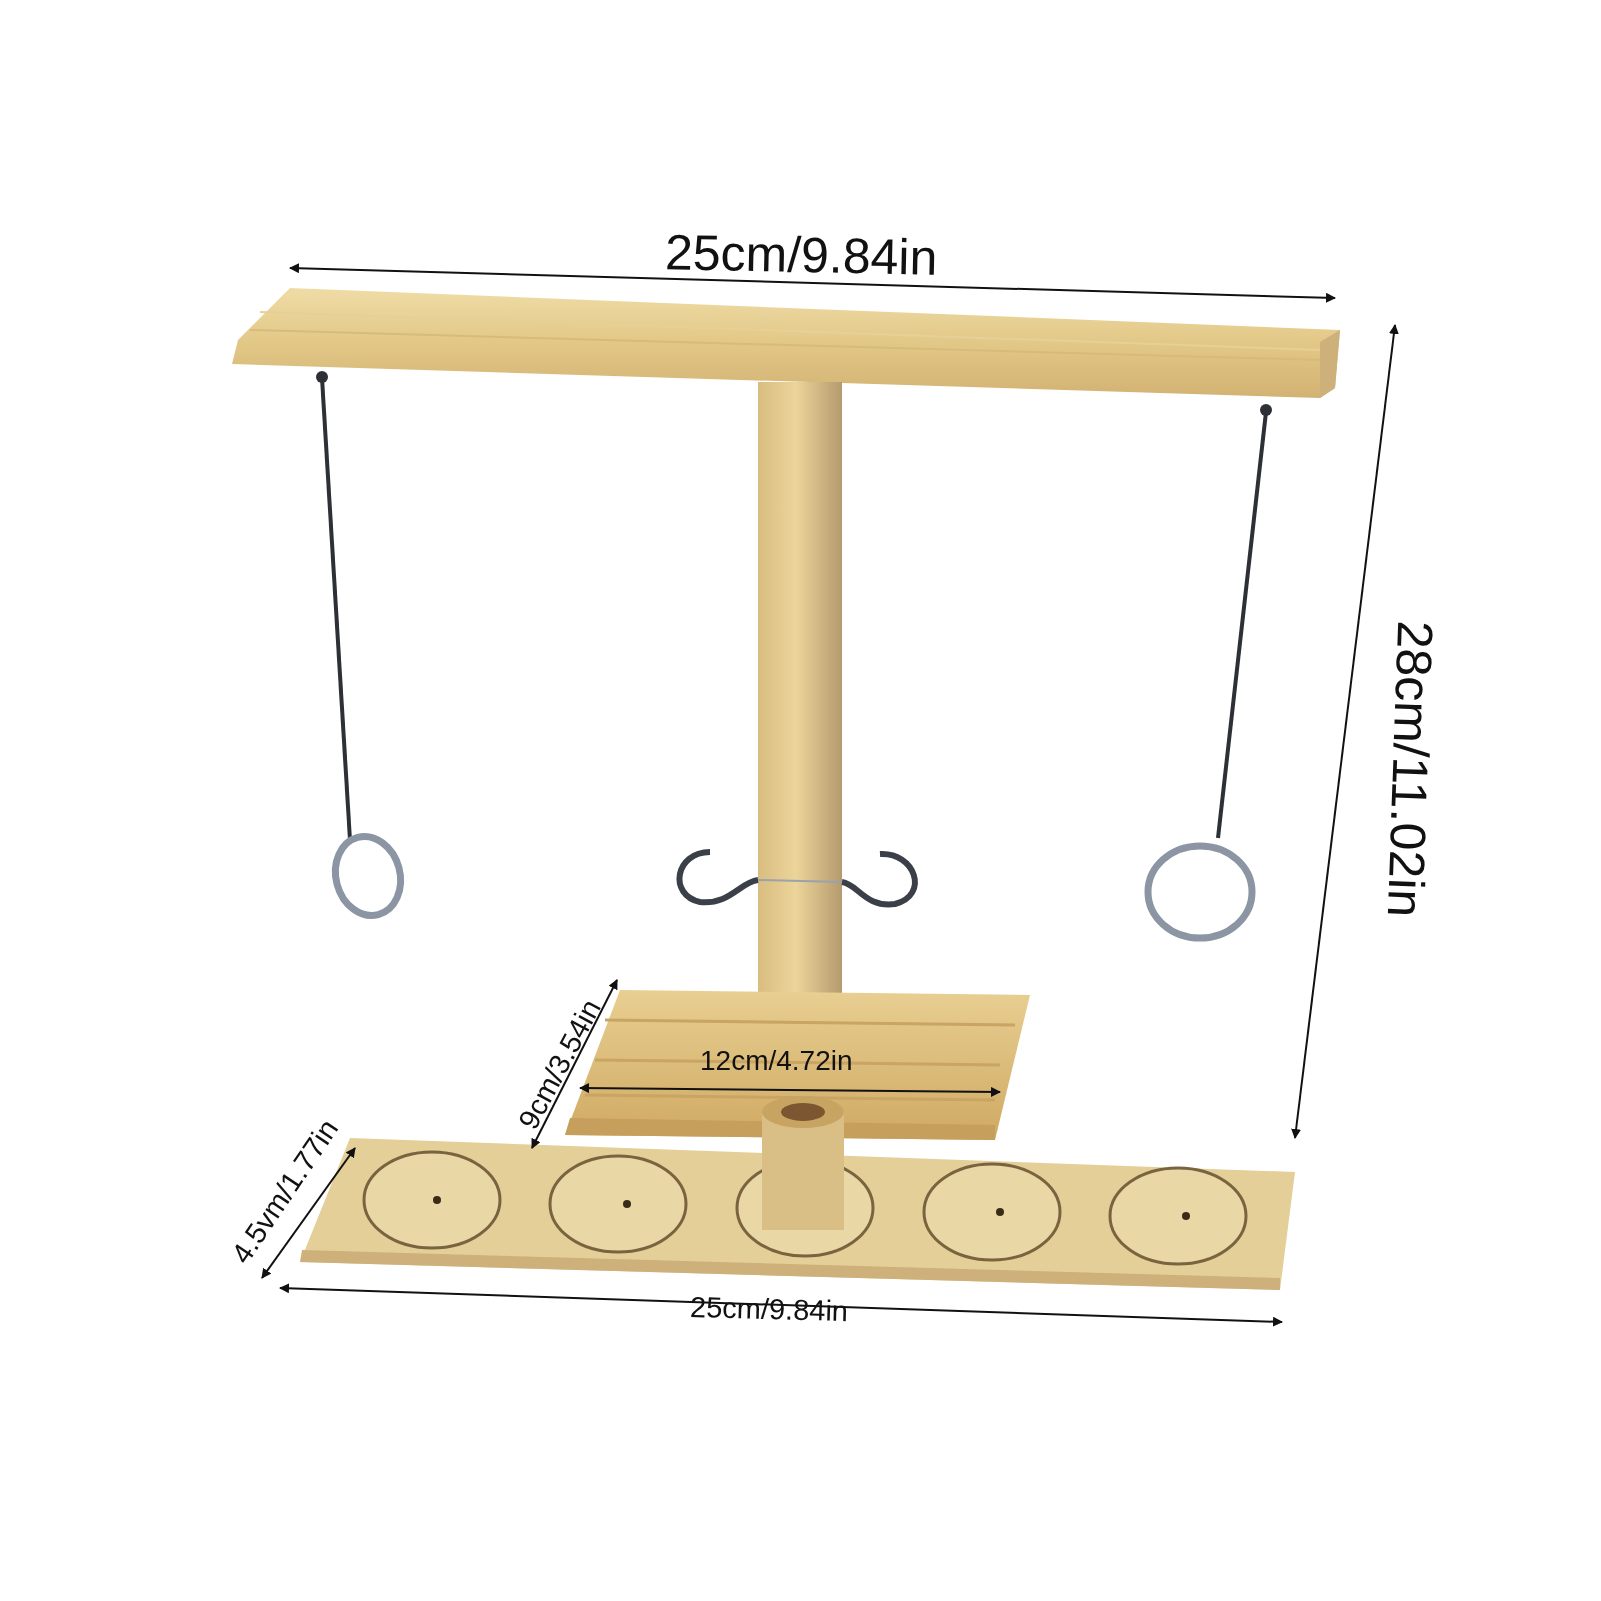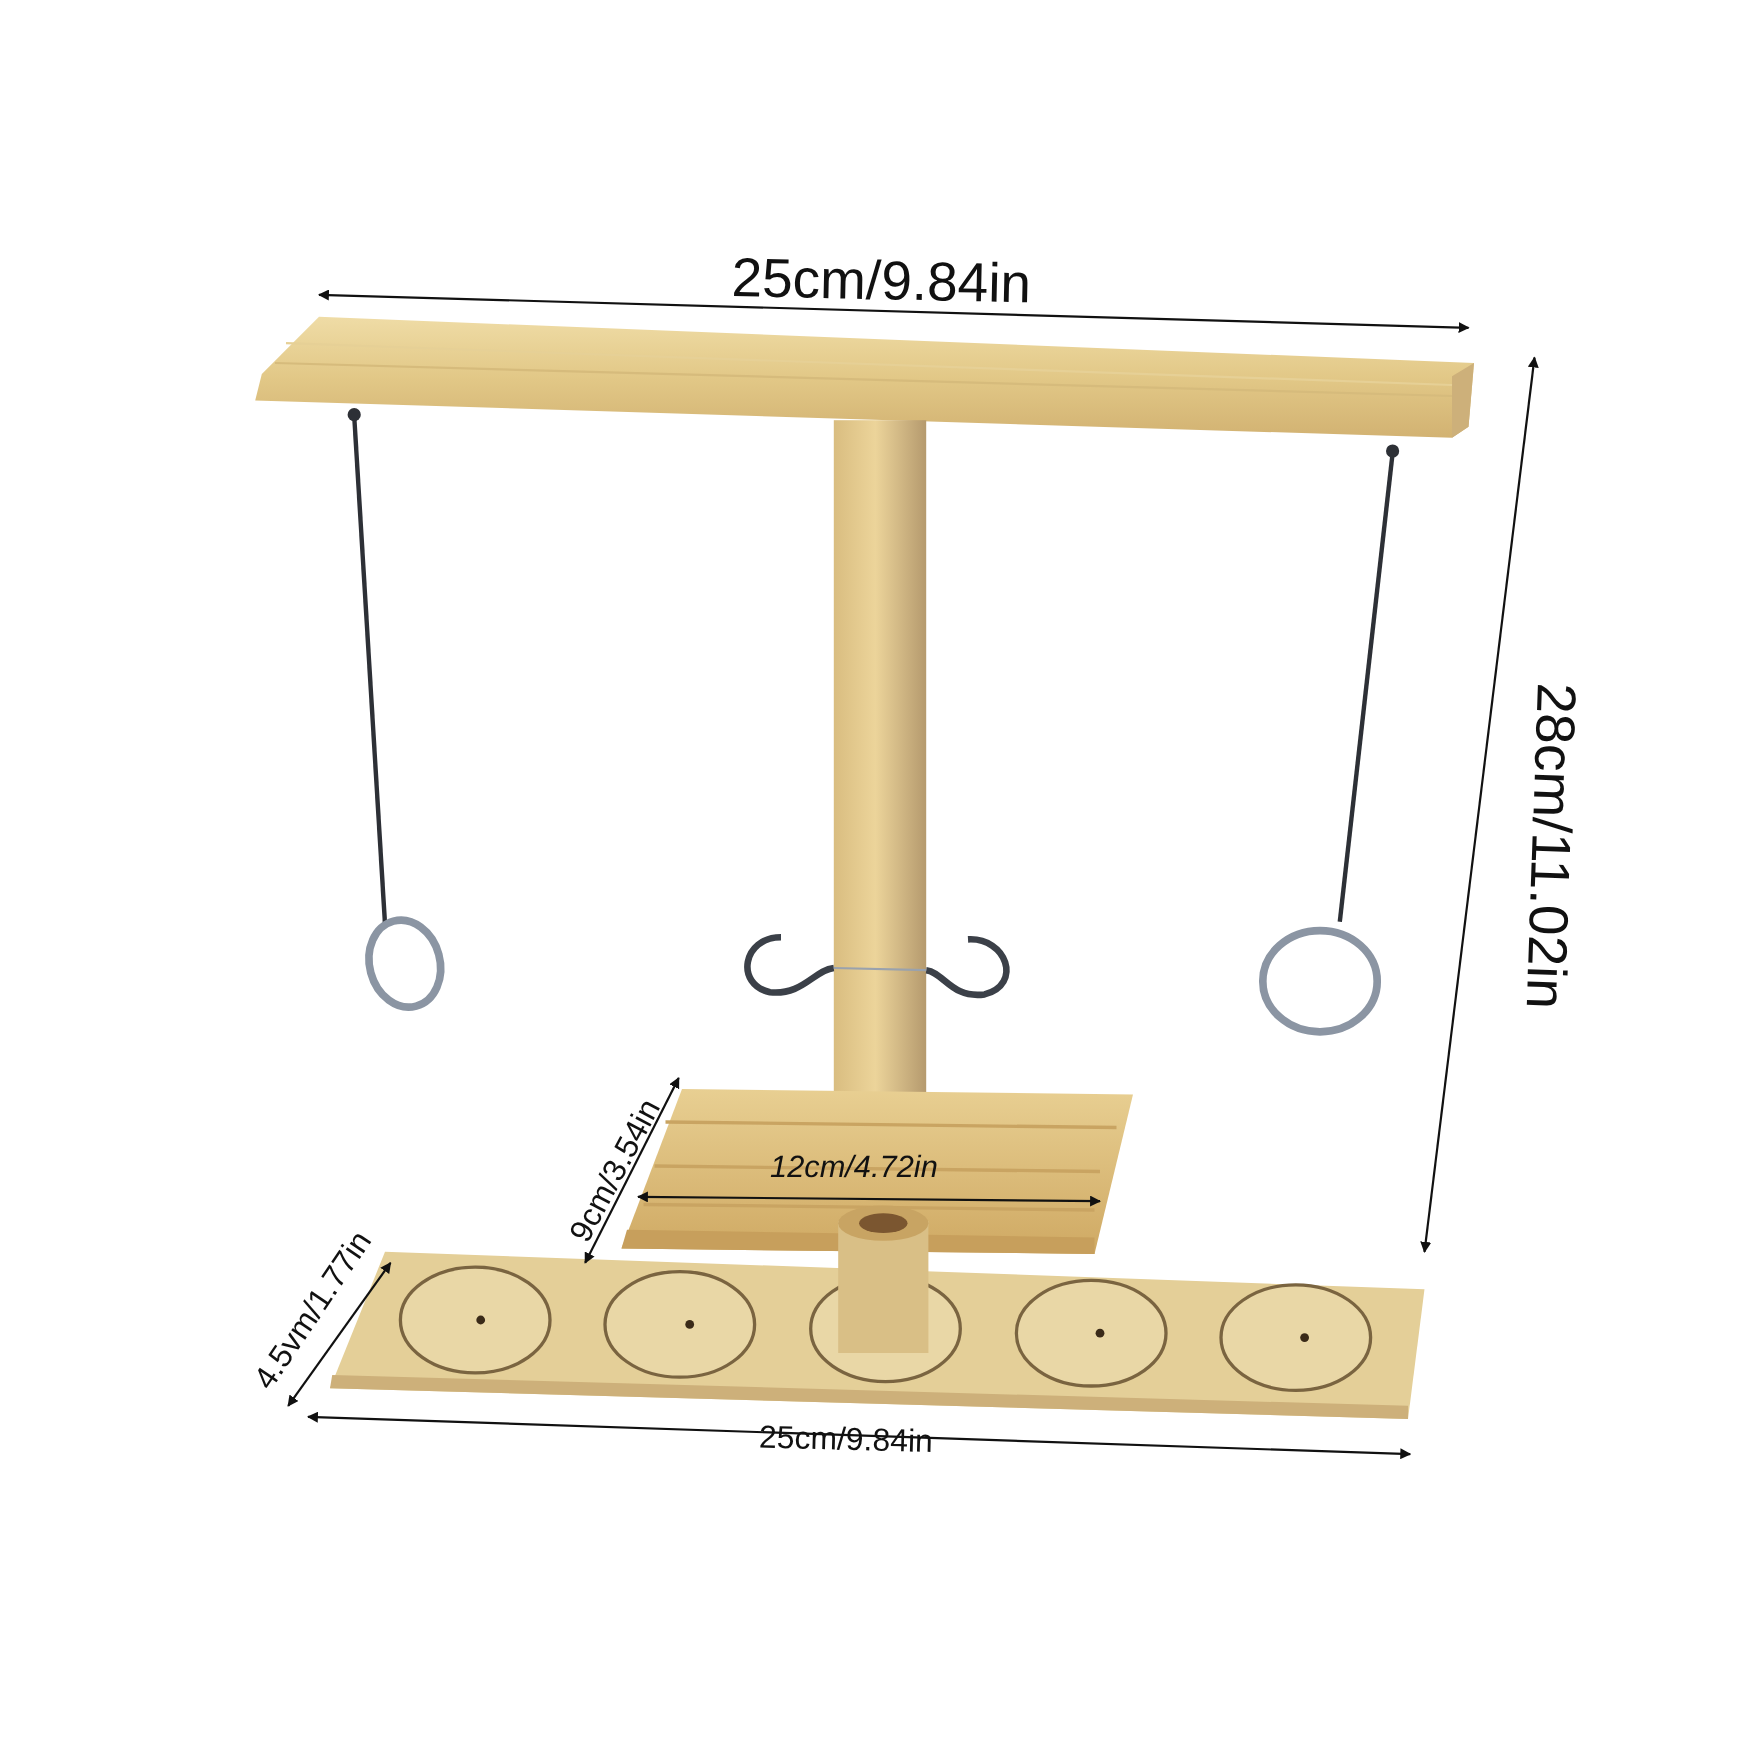--- a/index.html
+++ b/index.html
@@ -1,21 +1,21 @@
 <!DOCTYPE html>
 <html><head>
 <meta charset="utf-8">
 <style>
   html, body { margin: 0; padding: 0; background: #ffffff; }
   body { width: 1601px; height: 1601px; position: relative; overflow: hidden; font-family: "Liberation Sans", sans-serif; }
   #scene { position: absolute; left: 0; top: 0; width: 1601px; height: 1601px; }
   .label { position: absolute; color: #111; white-space: nowrap; transform-origin: center center; font-family: "Liberation Sans", sans-serif; }
   .lbl-top { left: 665px; top: 226px; font-size: 50px; transform: rotate(1.2deg); }
   .lbl-height { left: 1240px; top: 740px; font-size: 50px; transform: rotate(92deg); width: 340px; text-align: center; }
-  .lbl-base-w { left: 700px; top: 1045px; font-size: 28px; font-style: italic; }
+  .lbl-base-w { left: 700px; top: 1045px; font-size: 28px; }
   .lbl-base-d { left: 440px; top: 1048px; font-size: 29px; transform: rotate(-62deg); width: 240px; text-align: center; }
   .lbl-tray-d { left: 165px; top: 1175px; font-size: 29px; transform: rotate(-56deg); width: 240px; text-align: center; }
   .lbl-tray-w { left: 690px; top: 1293px; font-size: 29px; transform: rotate(1.5deg); }
 </style>
 </head>
 <body>
 
 <svg id="scene" viewBox="0 0 1601 1601" xmlns="http://www.w3.org/2000/svg">
   <defs>
     <linearGradient id="woodH" x1="0" y1="0" x2="0" y2="1">

